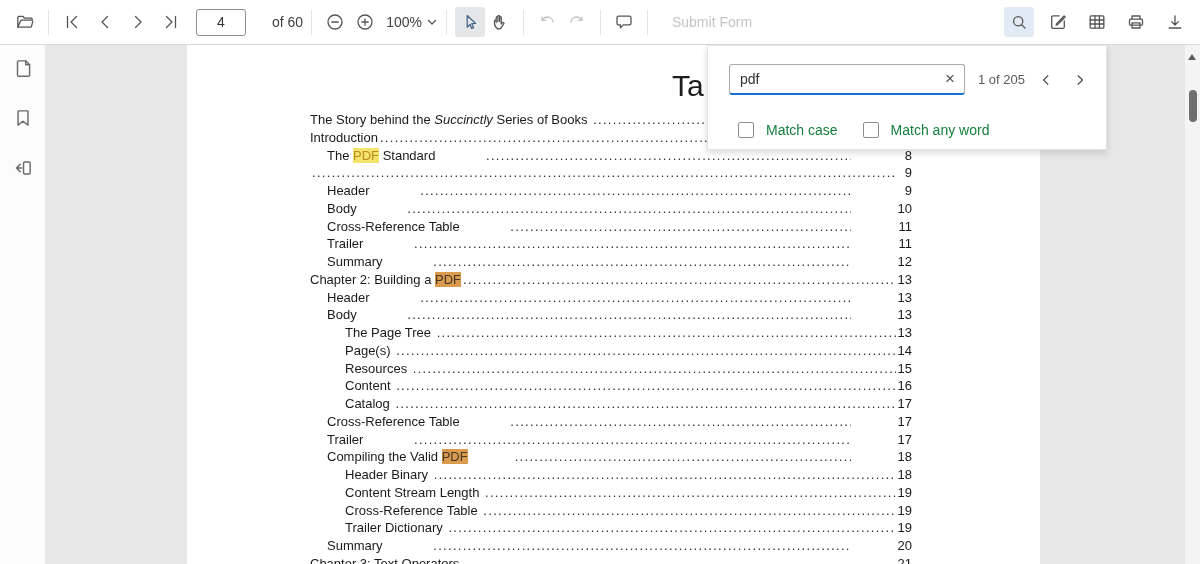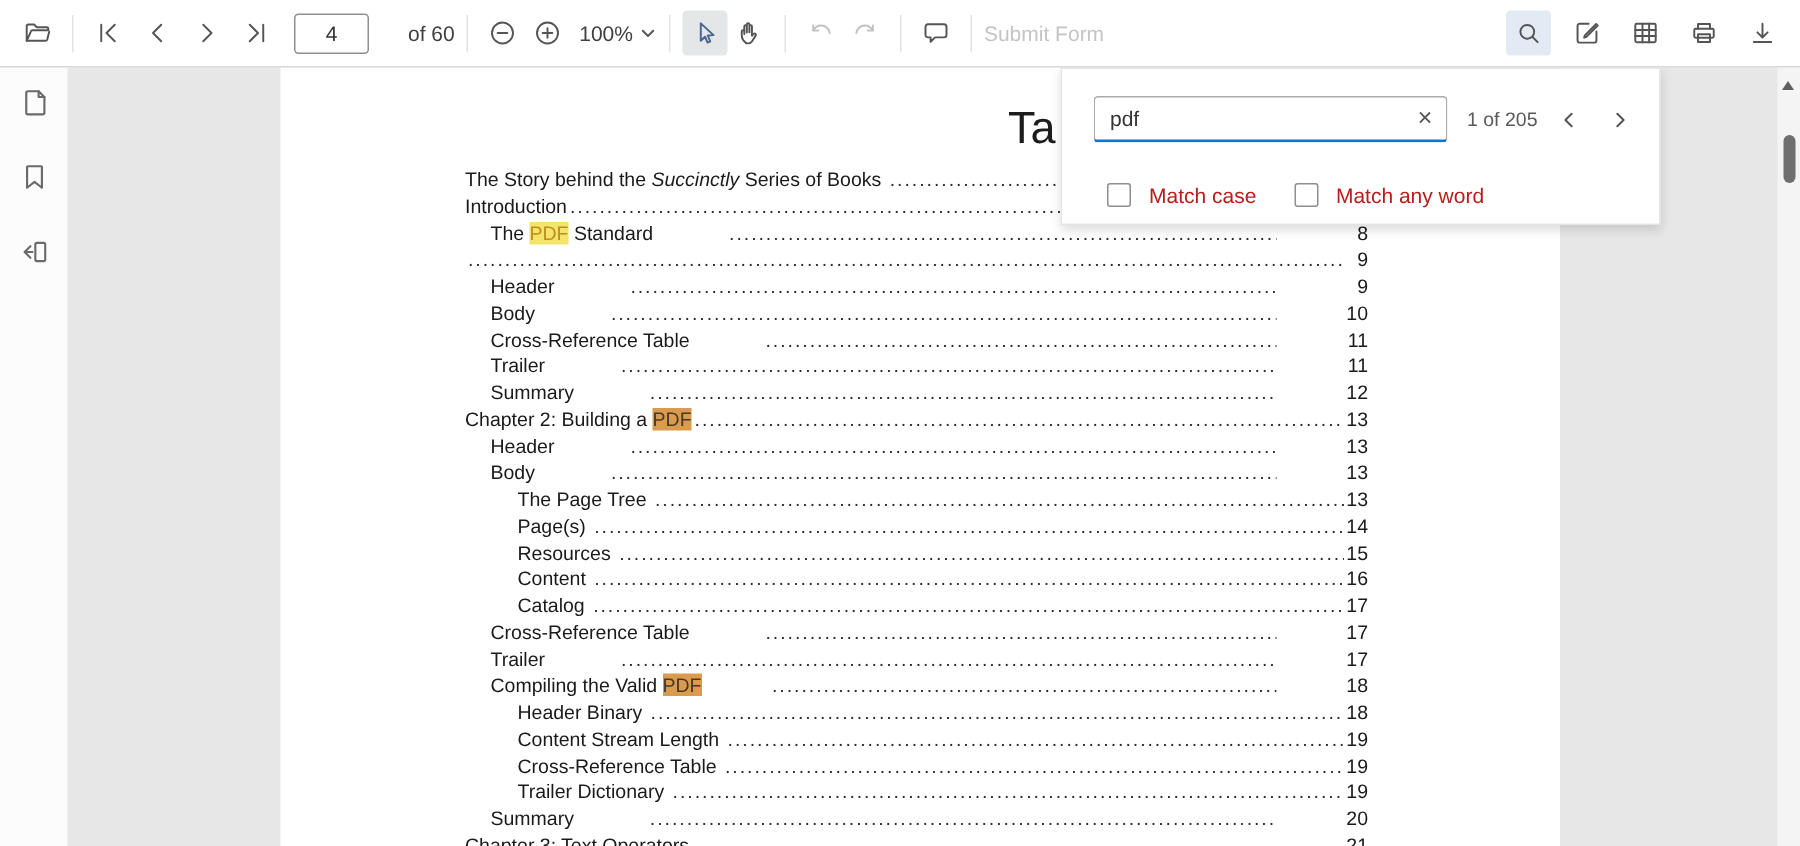--- a/index.html
+++ b/index.html
@@ -18,21 +18,21 @@
   .tbtn.active-gray{background:#E4E6E8;}
   .tbtn.active-blue{background:#E2EBF4;}
   .ticon{stroke:#555;fill:none;stroke-width:1.3;stroke-linecap:round;stroke-linejoin:round;}
   .tbtn.disabled .ticon{stroke:#C2C2C2;}
   .tdiv{width:1px;height:25px;background:#E4E4E4;margin:0 8px;flex:none;}
   .navgrp{display:flex;gap:3px;align-items:center;}
   .page-input{width:44px;height:23px;border:1px solid #8F8F8F;border-radius:3px;text-align:center;
     font-size:14px;color:#333;margin-left:10px;font-family:inherit;outline:none;flex:none;}
   .of-label{margin-left:26px;font-size:14px;color:#3F3F3F;white-space:nowrap;}
   .zoom-label{font-size:14px;color:#3F3F3F;margin:0 4px 0 6px;white-space:nowrap;}
-  .submit-label{font-size:14px;color:#C4C4C4;white-space:nowrap;}
+  .submit-label{font-size:14px;color:#C4C4C4;margin-left:16px;white-space:nowrap;}
   .right-icons{margin-left:auto;display:flex;gap:9px;align-items:center;}
   
   .sidebar{
     position:absolute;left:0;top:45px;bottom:0;width:45px;background:#FCFCFC;
     display:flex;flex-direction:column;align-items:center;padding-top:8px;gap:20px;z-index:6;box-sizing:border-box;
   }
   .sbtn{width:30px;height:30px;border-radius:3px;display:flex;align-items:center;justify-content:center;}
   .sicon{stroke:#6A6A6A;fill:none;stroke-width:1.3;stroke-linecap:round;stroke-linejoin:round;}
   
   .pdf-page{position:absolute;left:187px;top:45px;width:853px;height:560px;background:#FFFFFF;z-index:1;}
@@ -55,21 +55,21 @@
     border:1px solid #E4E4E4;box-shadow:0 3px 7px rgba(0,0,0,.14);z-index:20;box-sizing:border-box;
   }
   .sp-row1{position:absolute;left:21px;top:18px;display:flex;align-items:center;}
   .search-field{width:236px;height:31px;border:1px solid #ABABAB;border-bottom:2px solid #1473CF;
     border-radius:3px;display:flex;align-items:center;box-sizing:border-box;background:#fff;}
   .search-input{border:none;outline:none;flex:1;min-width:0;font-size:14px;color:#333;
     padding:0 0 0 10px;background:transparent;font-family:inherit;}
   .clear-btn{width:28px;text-align:center;color:#555;font-size:17px;line-height:28px;flex:none;}
   .match-counter{font-size:13px;color:#5A5A5A;margin-left:13px;white-space:nowrap;}
   .sp-chev{width:26px;height:26px;display:flex;align-items:center;justify-content:center;margin-left:8px;border-radius:3px;}
-  .sp-row2{position:absolute;left:30px;top:76px;display:flex;align-items:flex-start;font-size:14px;color:#b91c1c;}
+  .sp-row2{position:absolute;left:30px;top:76px;display:flex;align-items:flex-start;font-size:14px;color:#15803d;}
   .cbx{width:16px;height:16px;border:1px solid #8E8E8E;border-radius:2px;background:#fff;flex:none;box-sizing:border-box;}
   .cbx-label{margin-left:12px;}
   .cbx2{margin-left:25px;}
   
   .scrollbar{position:absolute;right:0;top:45px;bottom:0;width:15px;background:#F4F4F4;z-index:25;}
   .sb-up{position:absolute;top:9px;left:3px;width:0;height:0;
     border-left:4.5px solid transparent;border-right:4.5px solid transparent;border-bottom:6px solid #5E5E5E;}
   .sb-thumb{position:absolute;top:45px;left:3.5px;width:8px;height:32px;background:#6F6F6F;border-radius:4px;}
 </style>
 </head>

